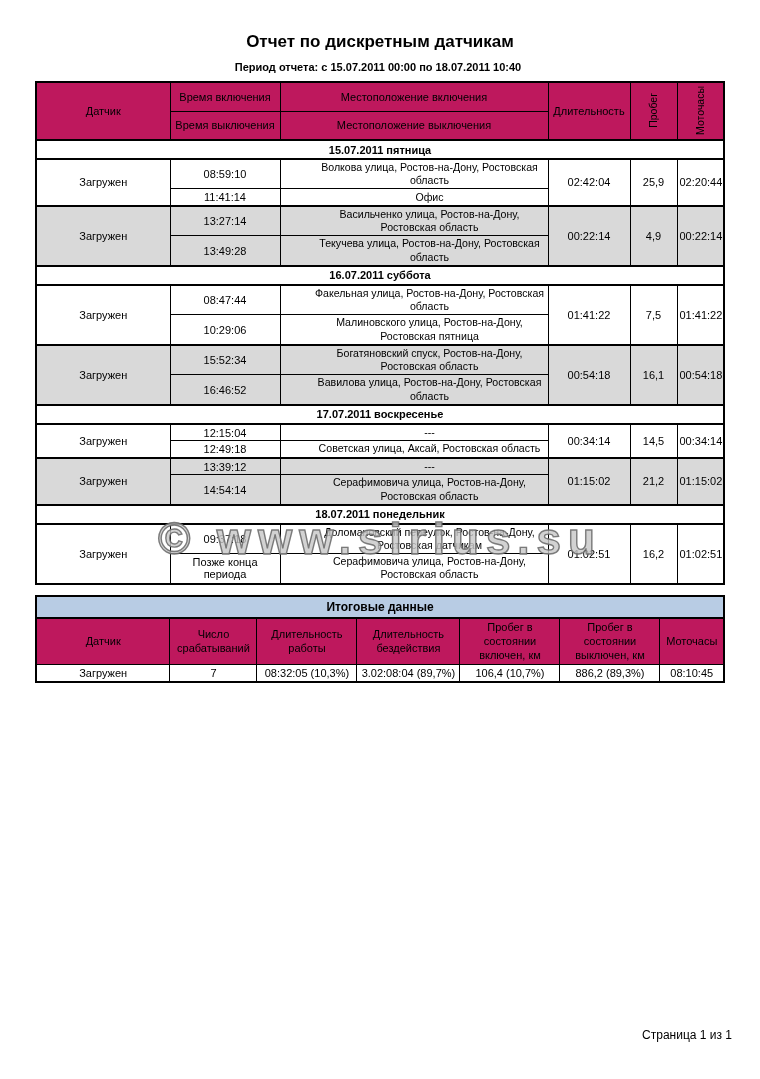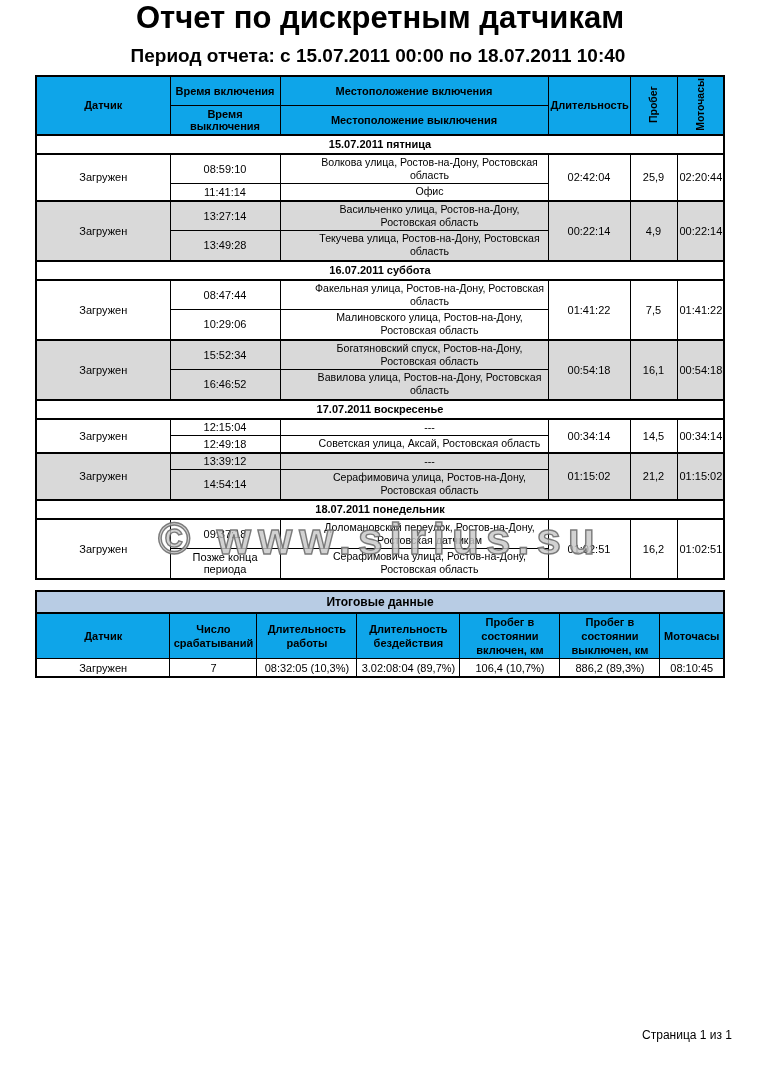--- a/index.html
+++ b/index.html
@@ -3,28 +3,28 @@
 <meta charset="utf-8">
 <style>
   * { box-sizing: border-box; }
   html,body { margin:0; padding:0; background:#fff; }
   .page {
     position:relative; width:760px; height:1079px; margin:0 auto;
     background:#fff; overflow:hidden;
     font-family:"Liberation Sans","DejaVu Sans",sans-serif; color:#000;
   }
   .titles { text-align:center; }
-  .title   { font-size:31px; font-weight:bold; margin:0 0 9px 0; }
-  .period  { font-size:19px; font-weight:bold; margin:0 4px 8px 0; }
+  .title   { font-size:17px; font-weight:bold; padding-top:32px; margin:0 0 9px 0; }
+  .period  { font-size:11px; font-weight:bold; margin:0 4px 8px 0; }
   .vehicle { font-size:15px; font-weight:bold; margin:0 0 7px 0; }
 
   table { border-collapse:collapse; table-layout:fixed; width:688px; margin:0 auto; font-size:11px; }
   th, td { border:1px solid #000; text-align:center; vertical-align:middle; padding:1px 2px; overflow:hidden; }
   .main-table, .sum-table { border:2px solid #000; }
-  thead th { background:#0ea5e9; font-weight:bold; font-size:11px; }
+  thead th { background:#be185d; font-weight:normal; font-size:11px; }
   .main-table thead tr { height:29px; }
   .vert span { writing-mode:vertical-rl; transform:rotate(180deg); display:inline-block; line-height:1; font-size:10.5px; }
 
   .date-row td { font-weight:bold; height:19px; border-top:2px solid #000; border-bottom:2px solid #000; }
   .bg-green  { background:#9bbb59; }
   .bg-orange { background:#f78f66; }
 
   .main-table tbody td { background:#fff;text-align:center; }
   .main-table tbody tr.alt td { background:#d9d9d9; }
   tr.sub td { height:17px; }
@@ -115,21 +115,21 @@
         <tr class="sub top">
           <td rowspan="2">Загружен</td>
           <td>08:47:44</td>
           <td class="loc">Факельная улица, Ростов-на-Дону, Ростовская область</td>
           <td rowspan="2">01:41:22</td>
           <td rowspan="2">7,5</td>
           <td rowspan="2">01:41:22</td>
         </tr>
         <tr class="sub">
           <td>10:29:06</td>
-          <td class="loc">Малиновского улица, Ростов-на-Дону, Ростовская область</td>
+          <td class="loc">Малиновского улица, Ростов-на-Дону, Ростовская пятница</td>
         </tr>
         <tr class="sub top alt">
           <td rowspan="2">Загружен</td>
           <td>15:52:34</td>
           <td class="loc">Богатяновский спуск, Ростов-на-Дону, Ростовская область</td>
           <td rowspan="2">00:54:18</td>
           <td rowspan="2">16,1</td>
           <td rowspan="2">00:54:18</td>
         </tr>
         <tr class="sub alt">

